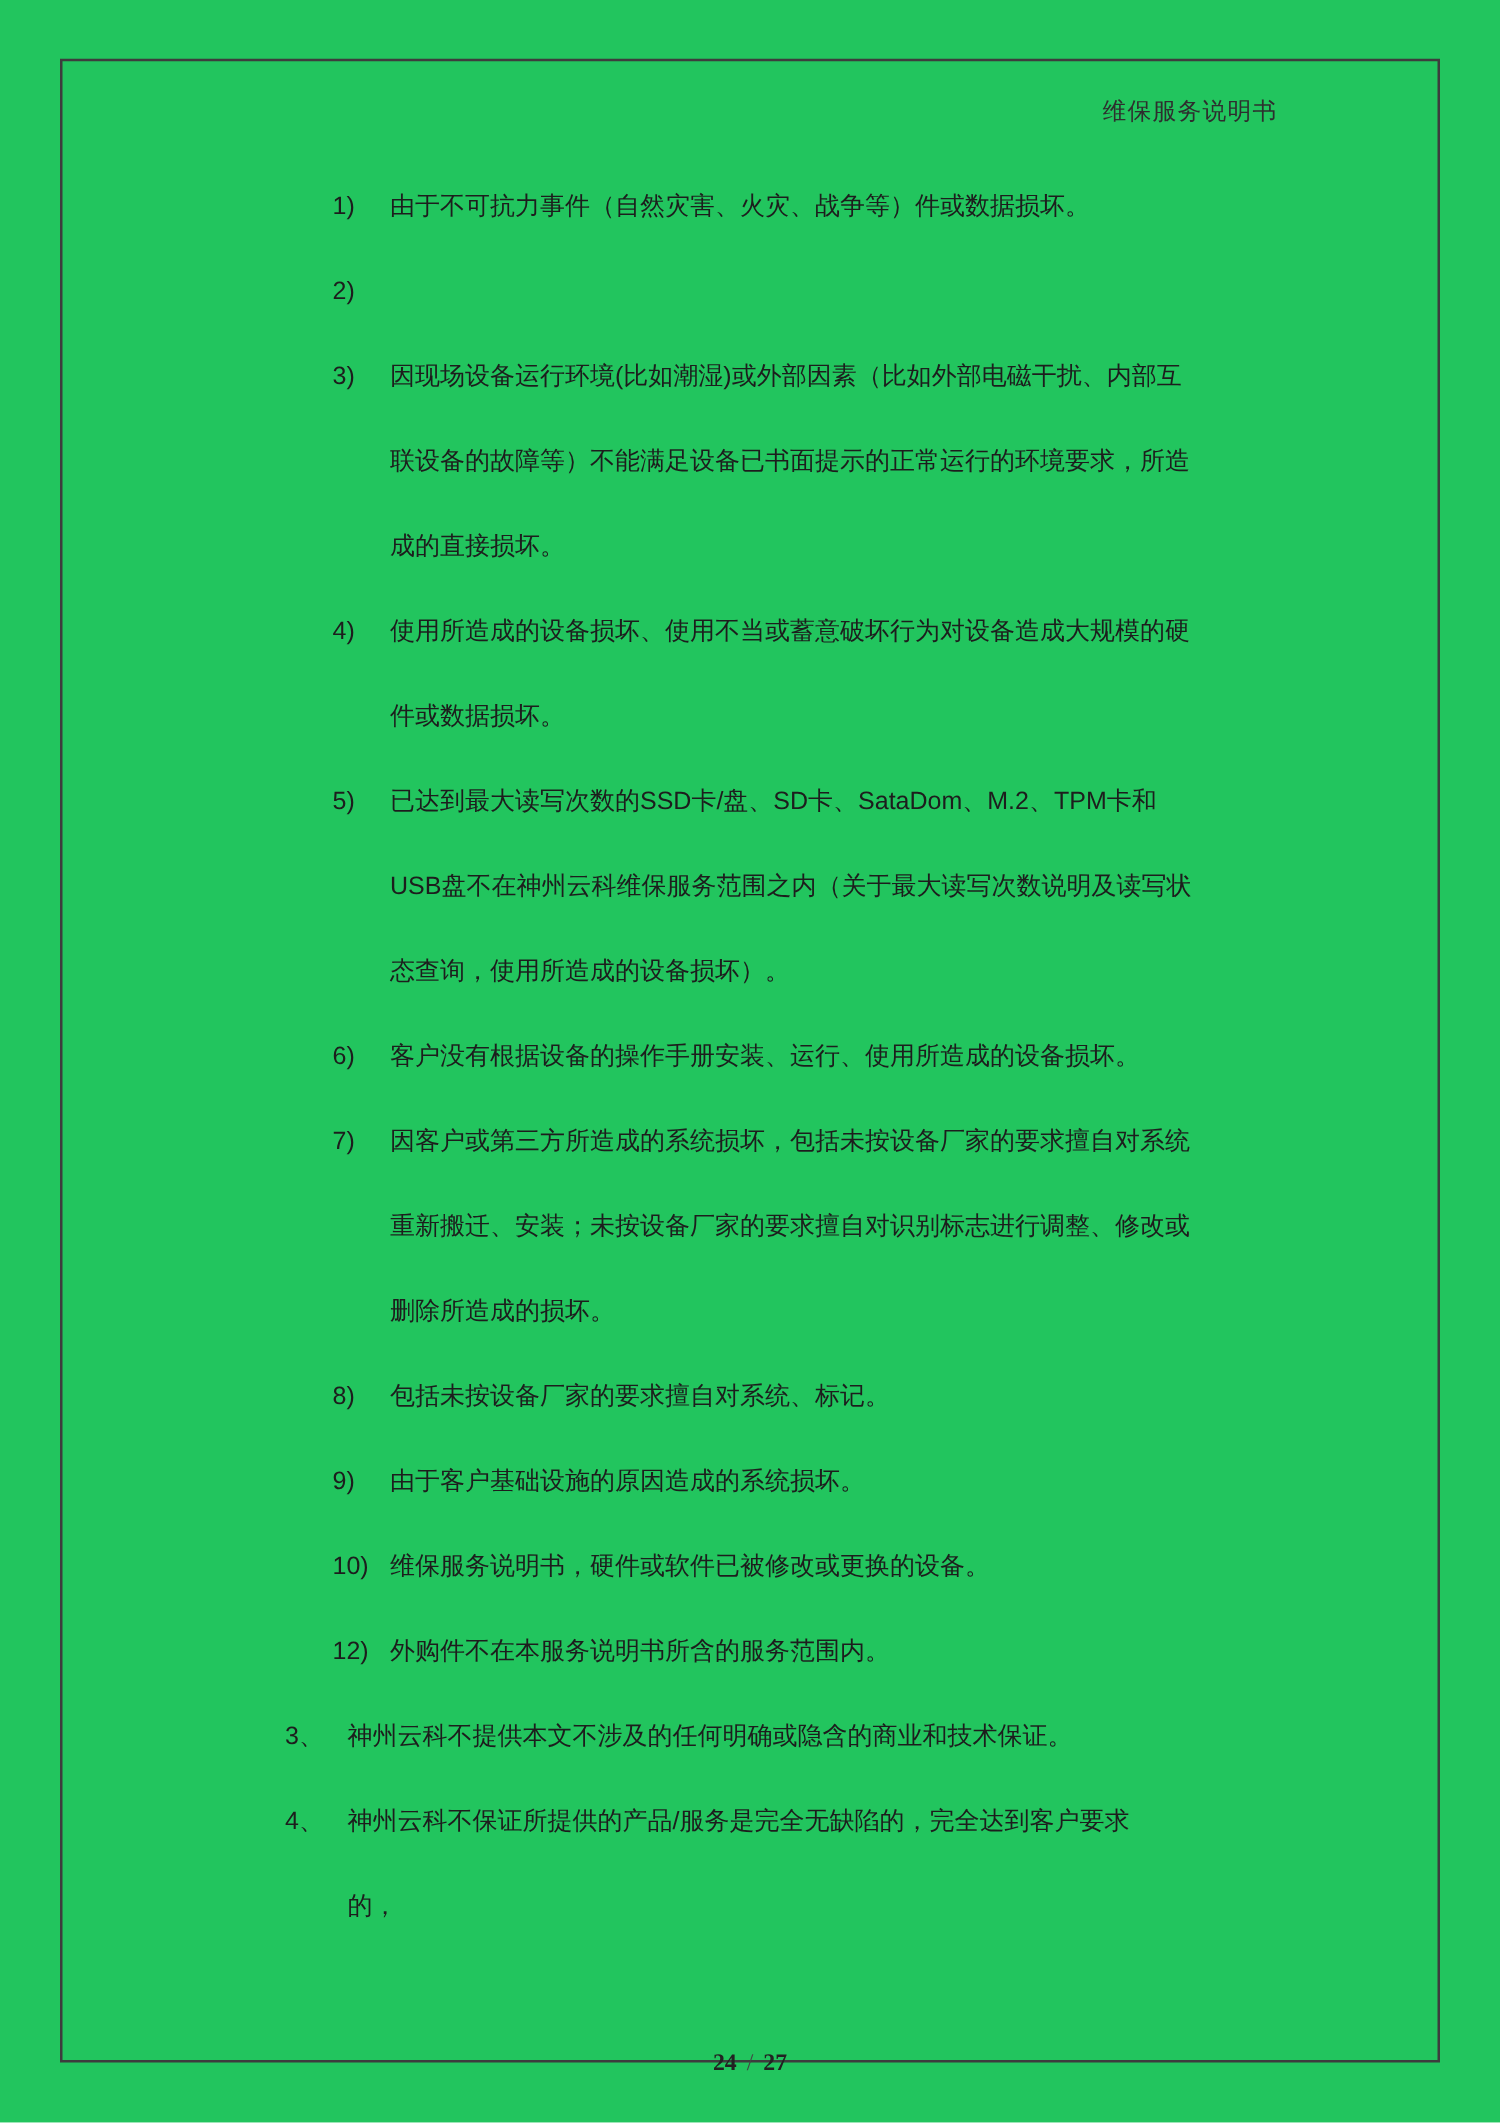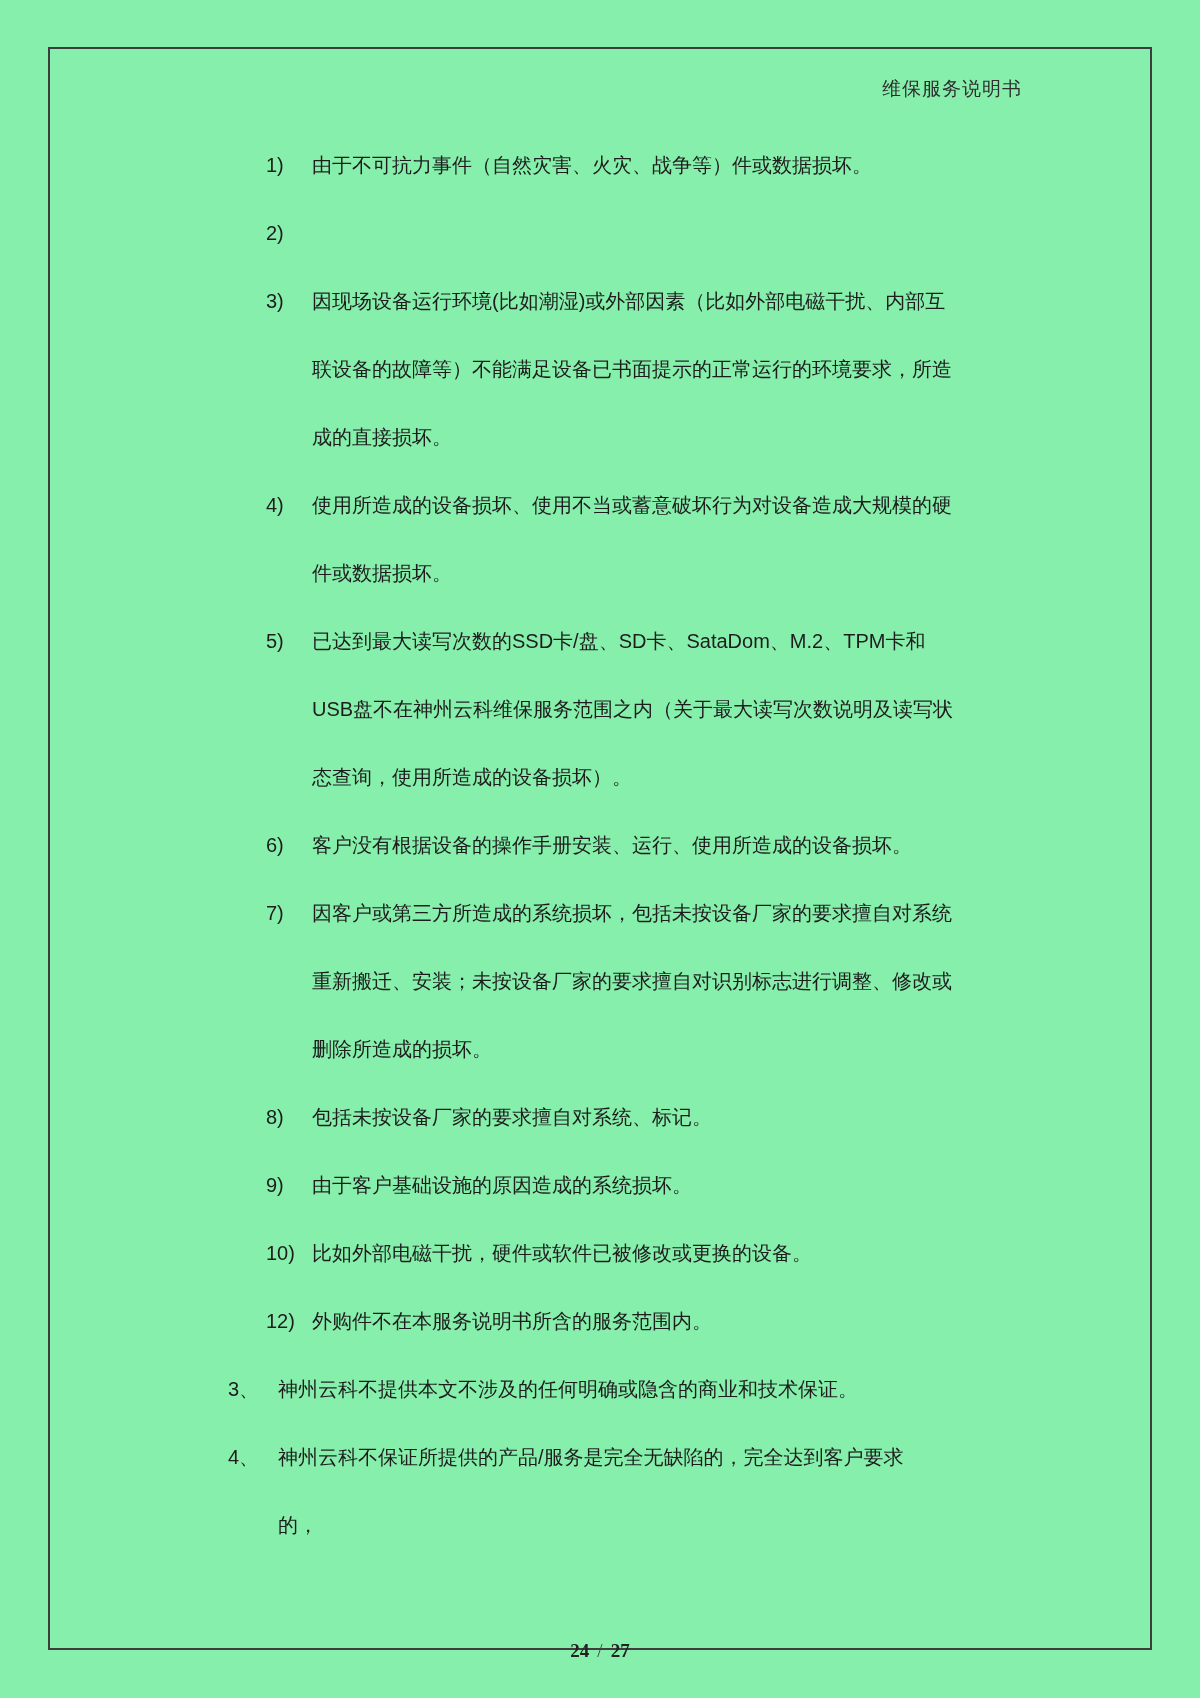--- a/index.html
+++ b/index.html
@@ -1,19 +1,19 @@
 <!DOCTYPE html>
 <html><head>
 <meta charset="utf-8">
 <style>
   html,body{margin:0;padding:0;background:#ffffff;}
   .page{
     position:relative;
     width:1200px;height:1698px;
-    background:#86efac;
+    background:#22c55e;
     font-family:"Liberation Sans","DejaVu Sans",sans-serif;
     color:#1d1d1d;
     overflow:hidden;
   }
   .border-frame{
     position:absolute;
     left:48px;top:47px;right:48px;bottom:48px;
     border:2px solid #3d3d3d;
     pointer-events:none;
   }
@@ -124,21 +124,21 @@
       <div class="txt">包括未按设备厂家的要求擅自对系统、标记。</div>
     </div>
 
     <div class="item">
       <span class="num">9)</span>
       <div class="txt">由于客户基础设施的原因造成的系统损坏。</div>
     </div>
 
     <div class="item">
       <span class="num">10)</span>
-      <div class="txt">比如外部电磁干扰，硬件或软件已被修改或更换的设备。</div>
+      <div class="txt">维保服务说明书，硬件或软件已被修改或更换的设备。</div>
     </div>
 
 
     <div class="item">
       <span class="num">12)</span>
       <div class="txt">外购件不在本服务说明书所含的服务范围内。</div>
     </div>
 
     <div class="item outer">
       <span class="num">3、</span>

